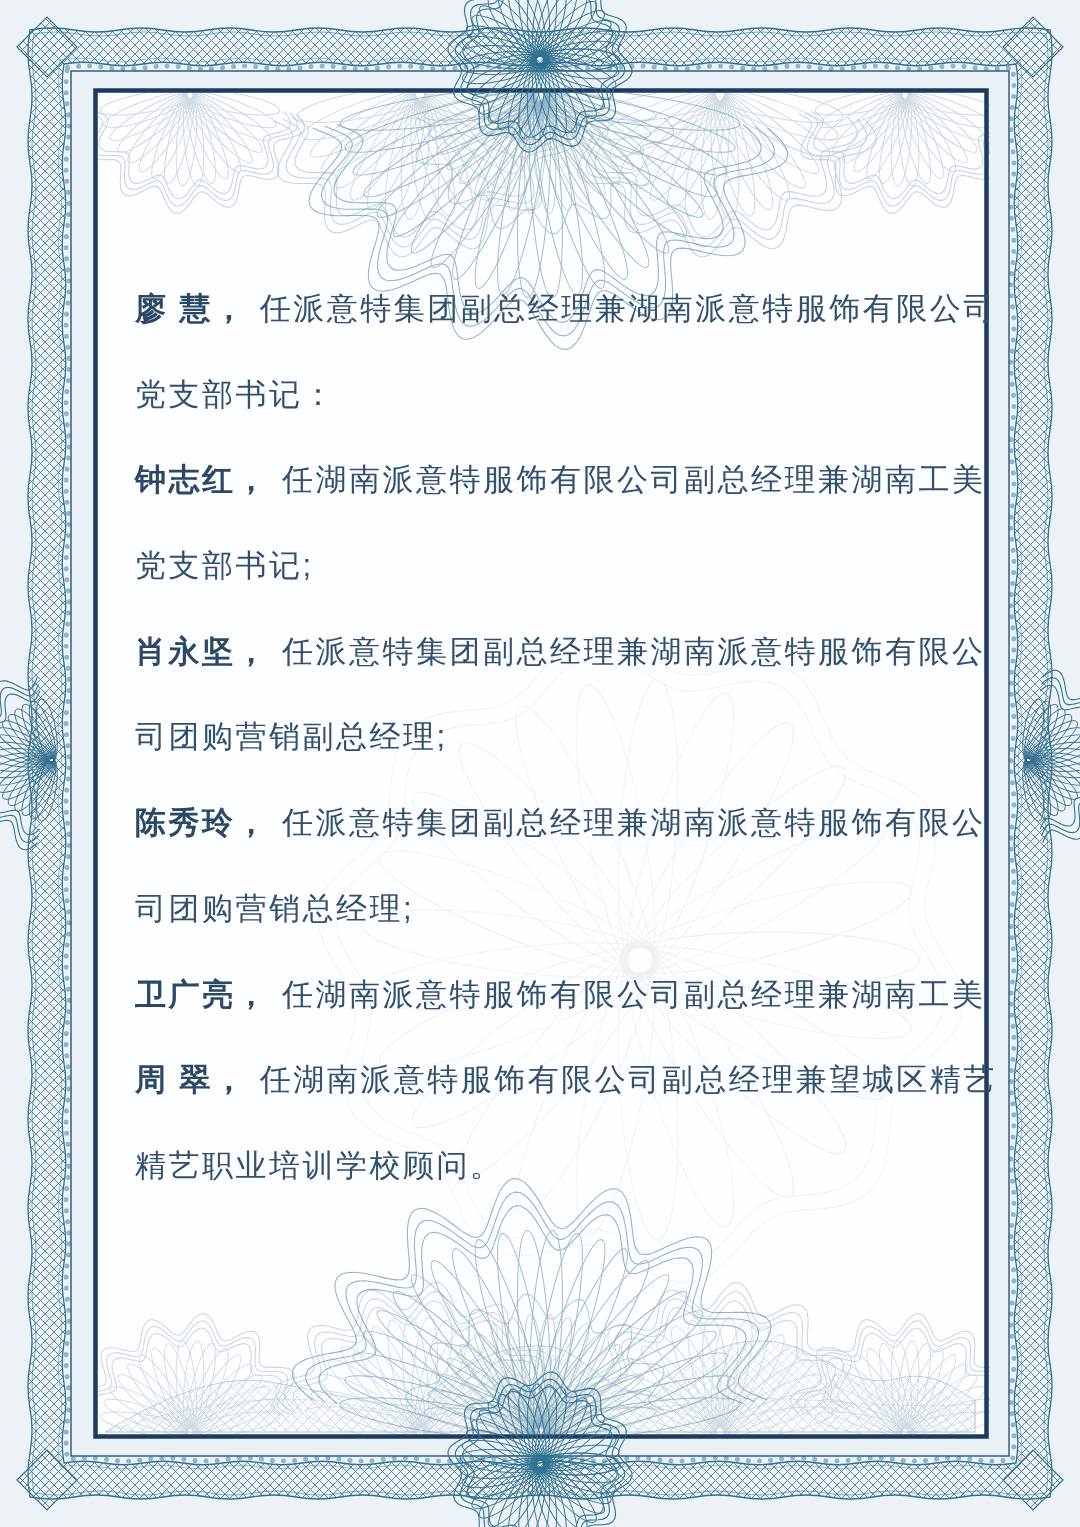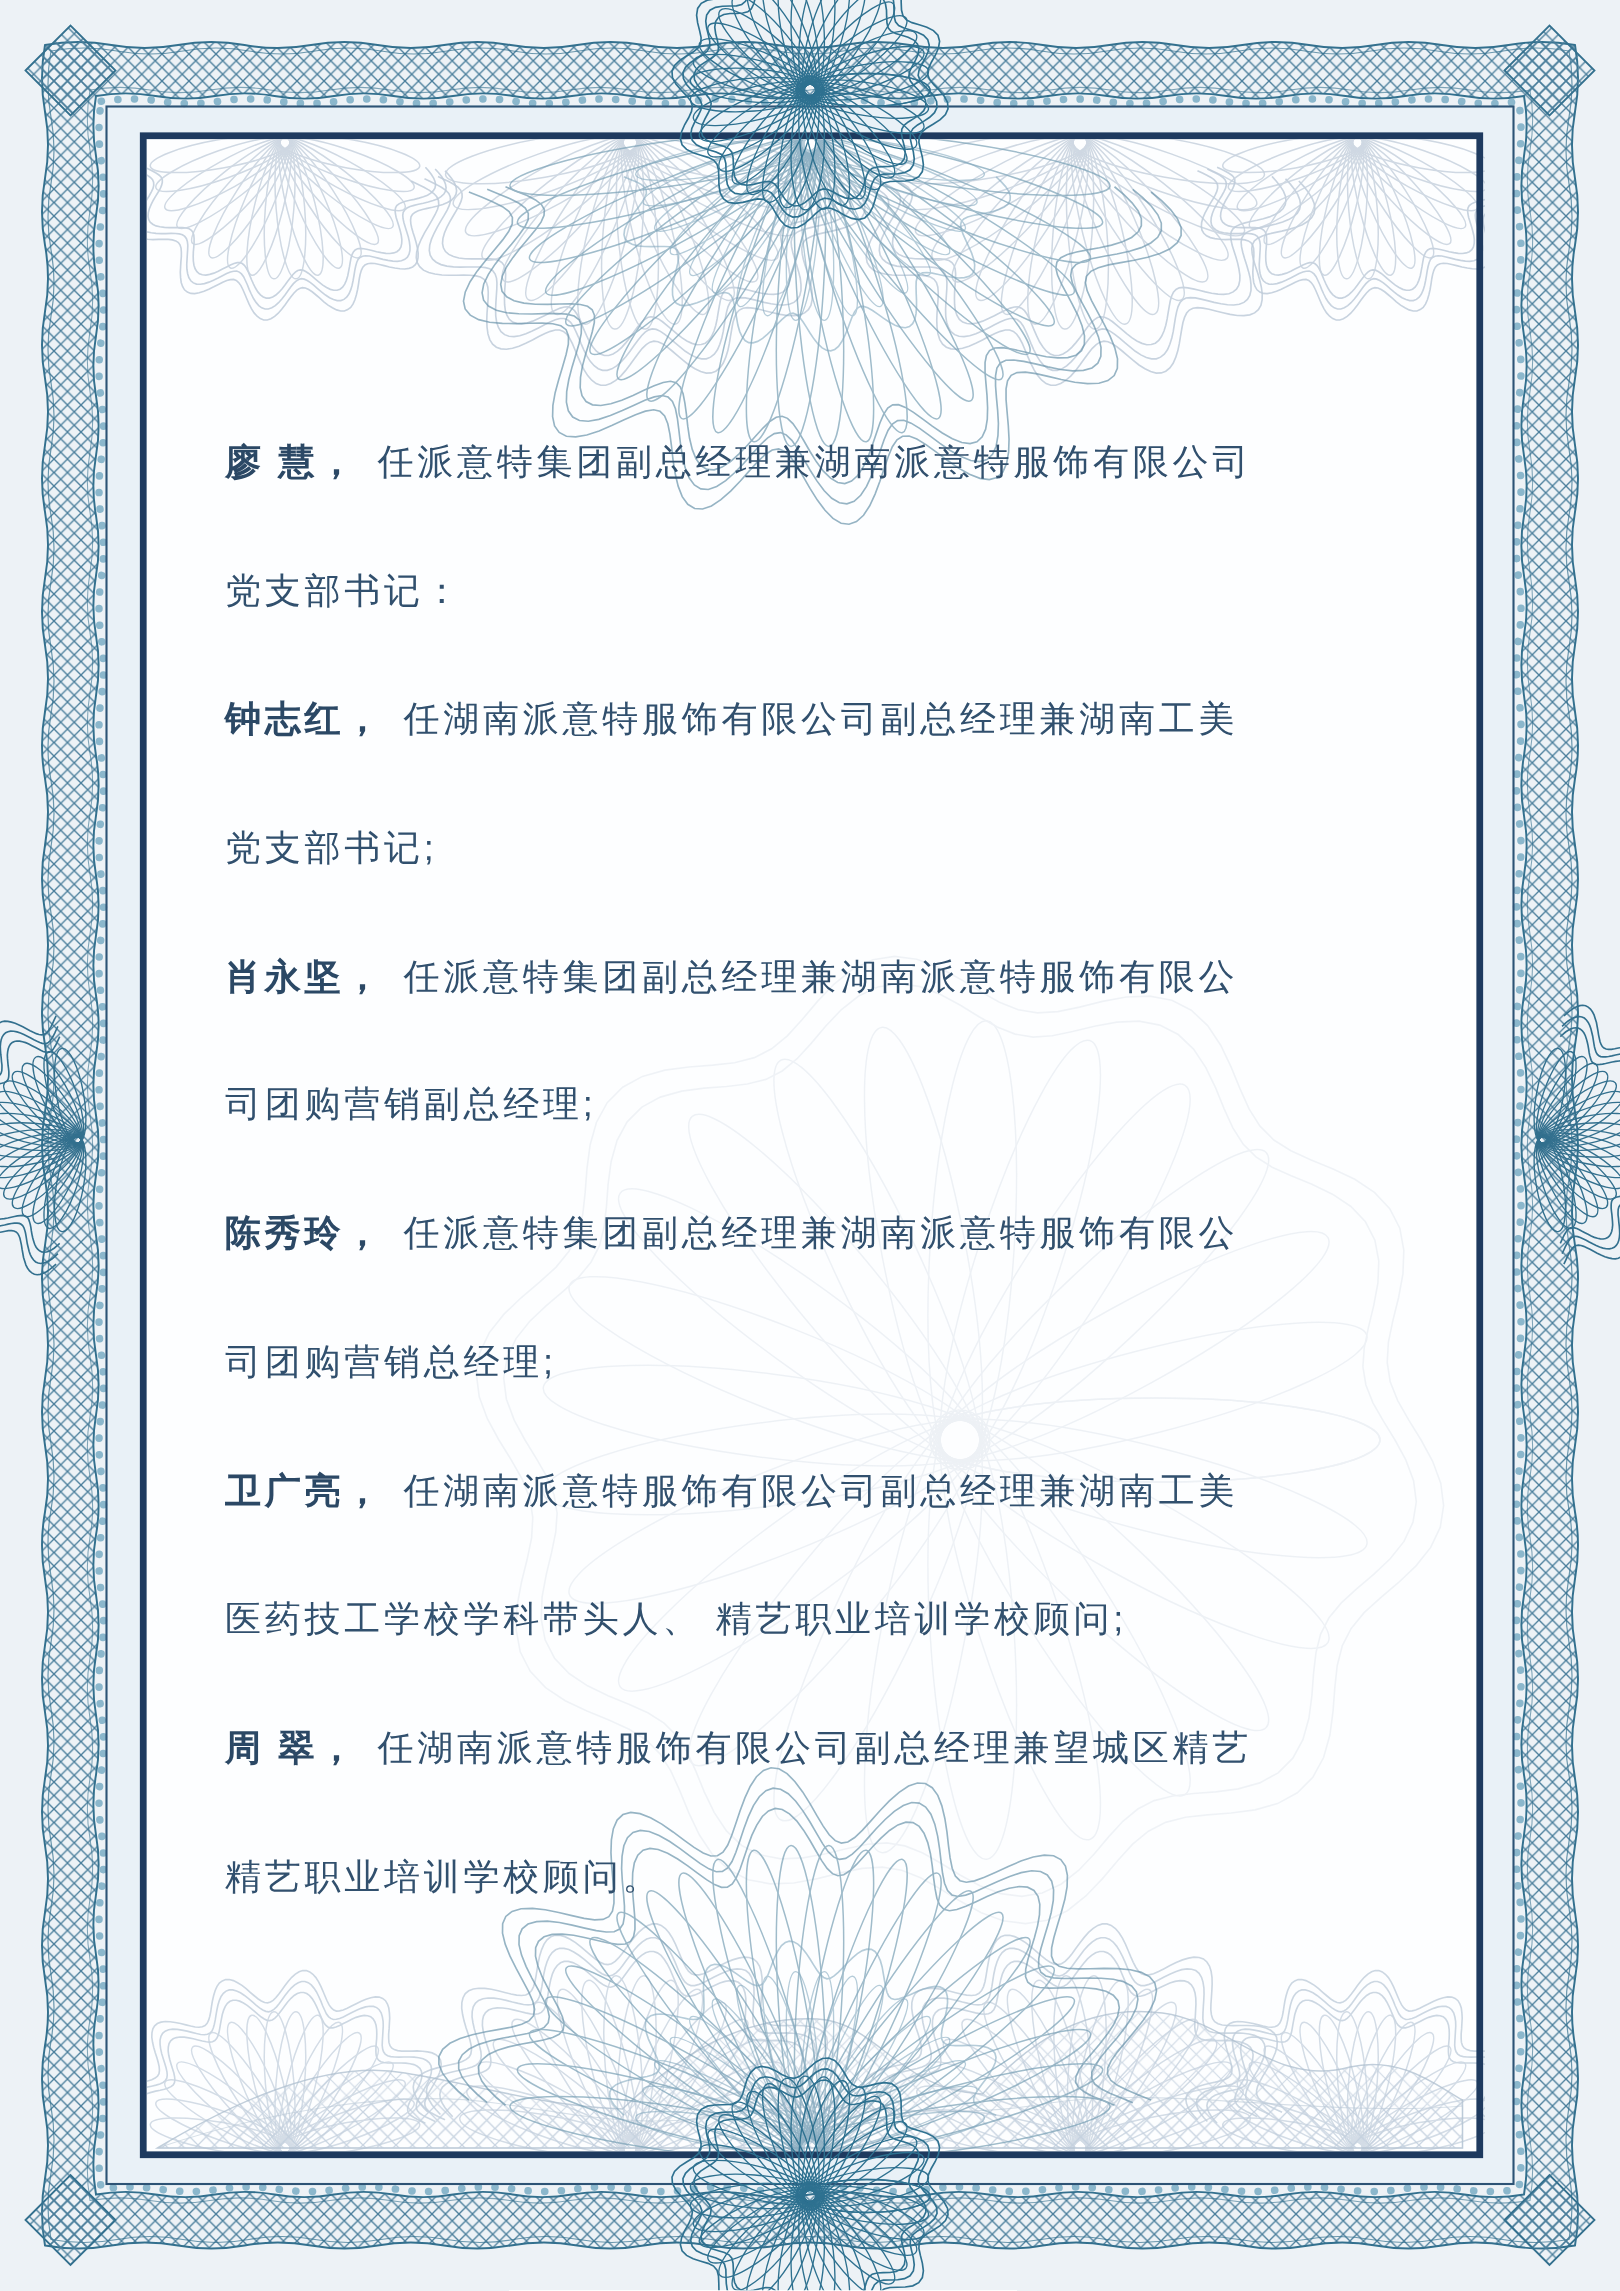--- a/index.html
+++ b/index.html
@@ -6,25 +6,25 @@
   .page{
     position:relative;
     width:1080px;height:1527px;
     background:#ffffff;
     overflow:hidden;
     font-family:"Liberation Sans", sans-serif;
   }
   #deco{position:absolute;left:0;top:0;width:1080px;height:1527px;display:block;}
   .content{
     position:absolute;
-    left:150px;
+    left:135px;
     top:266px;
     width:830px;
     color:#31506e;
-    font-size:24px;
+    font-size:31px;
     letter-spacing:2.5px;
   }
   .line{
     height:85.7px;
     line-height:85.7px;
     white-space:nowrap;
   }
   .pname{
     font-weight:bold;
     color:#2b4865;
@@ -550,21 +550,20 @@
       <div class="line"><span>司团购营销副总经理;</span></div>
     </div>
 
     <div class="para">
       <div class="line"><span class="pname">陈秀玲</span><span class="pname">，</span><span class="role-start">任派意特集团副总经理兼湖南派意特服饰有限公</span></div>
       <div class="line"><span>司团购营销总经理;</span></div>
     </div>
 
     <div class="para">
       <div class="line"><span class="pname">卫广亮</span><span class="pname">，</span><span class="role-start">任湖南派意特服饰有限公司副总经理兼湖南工美</span></div>
-      <div class="line"><span>医药技工学校学科带头人、 精艺职业培训学校顾问;</span></div>
     </div>
 
     <div class="para">
       <div class="line"><span class="pname">周 翠</span><span class="pname">，</span><span class="role-start">任湖南派意特服饰有限公司副总经理兼望城区精艺</span></div>
       <div class="line"><span>精艺职业培训学校顾问。</span></div>
     </div>
 
   </main>
 </div>
 

